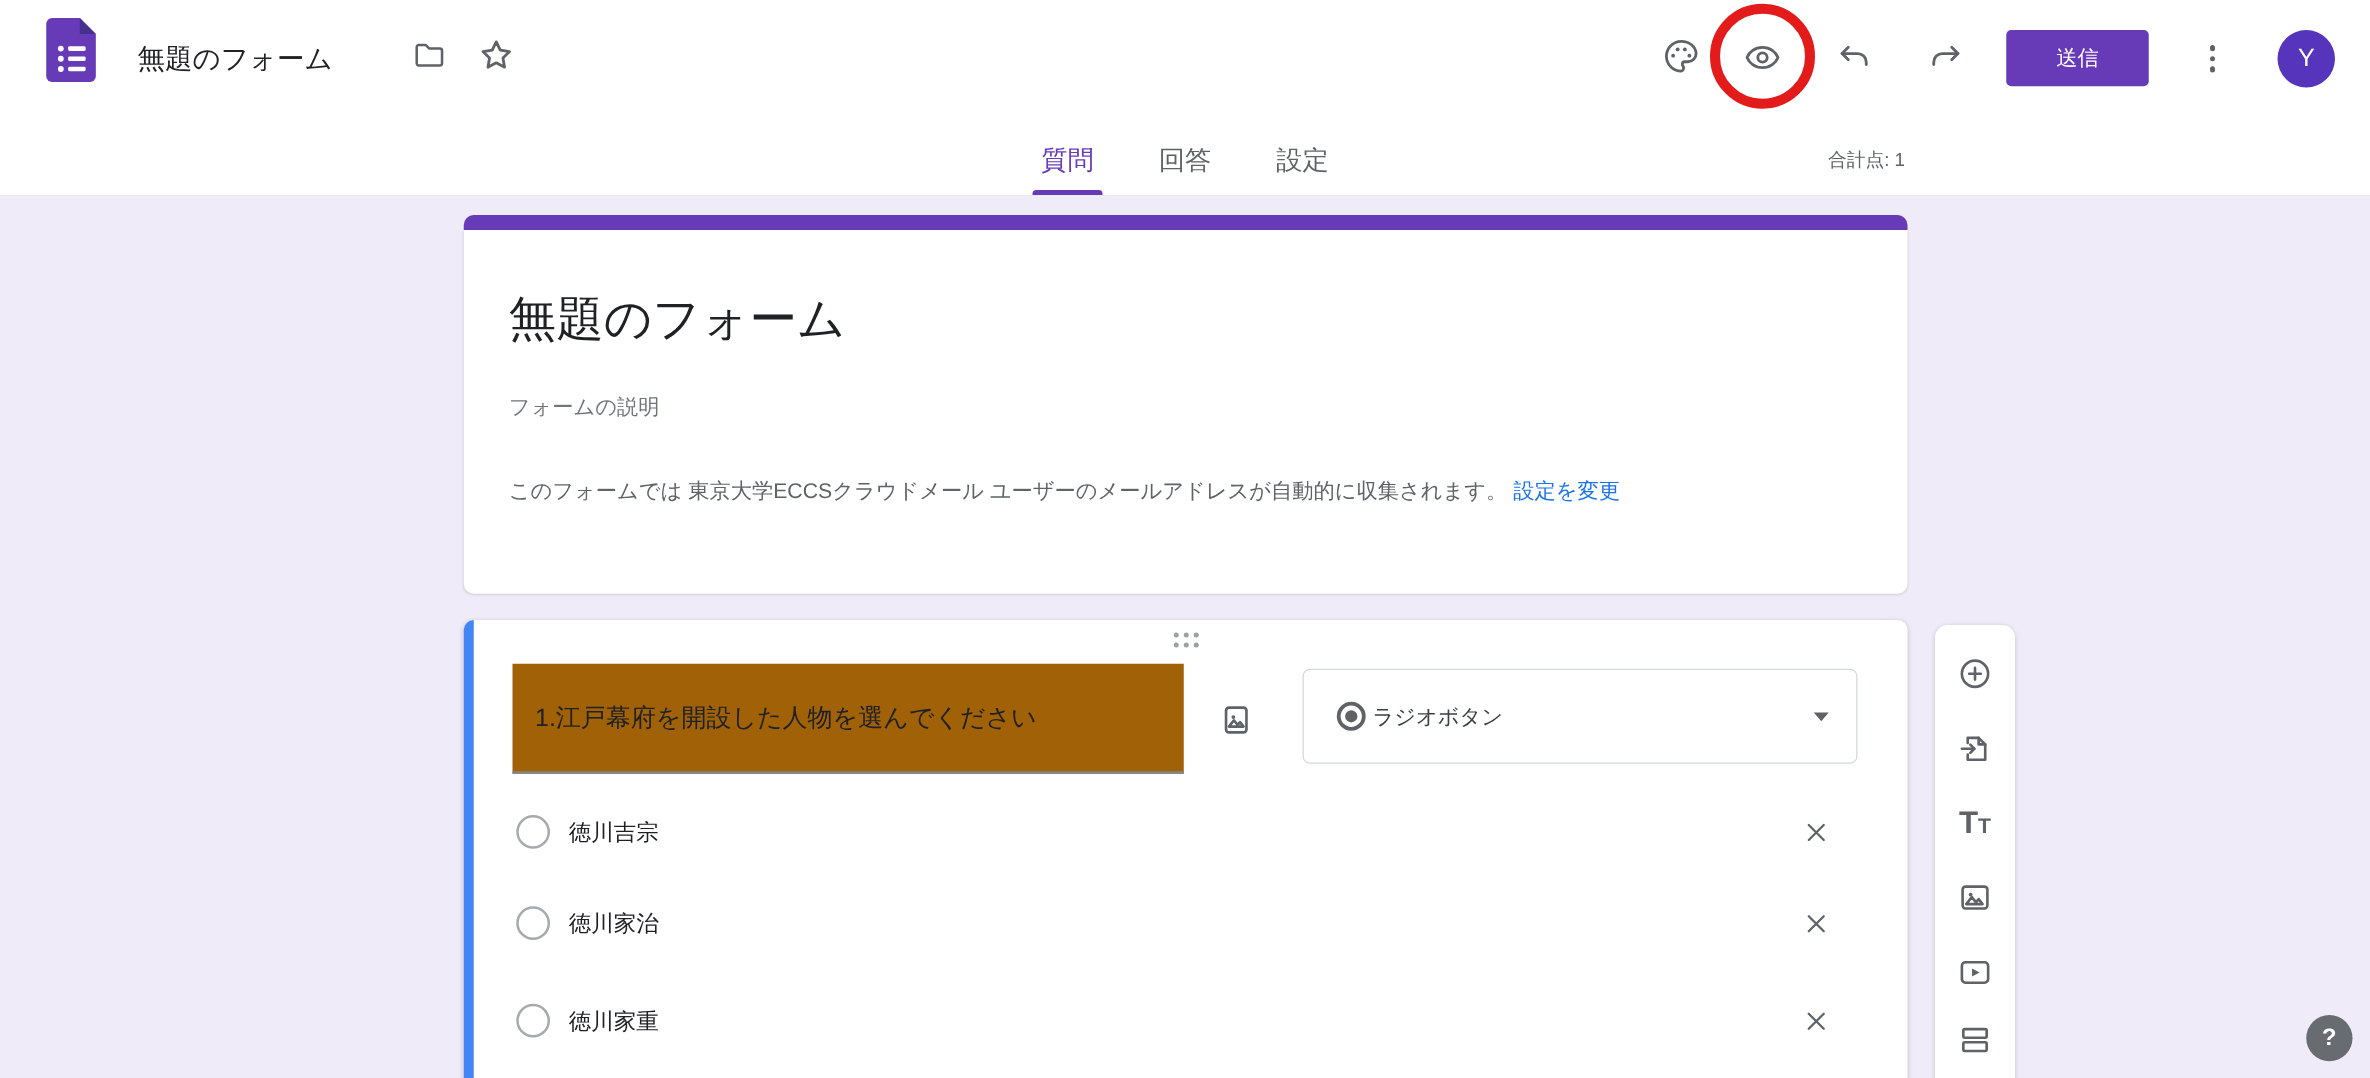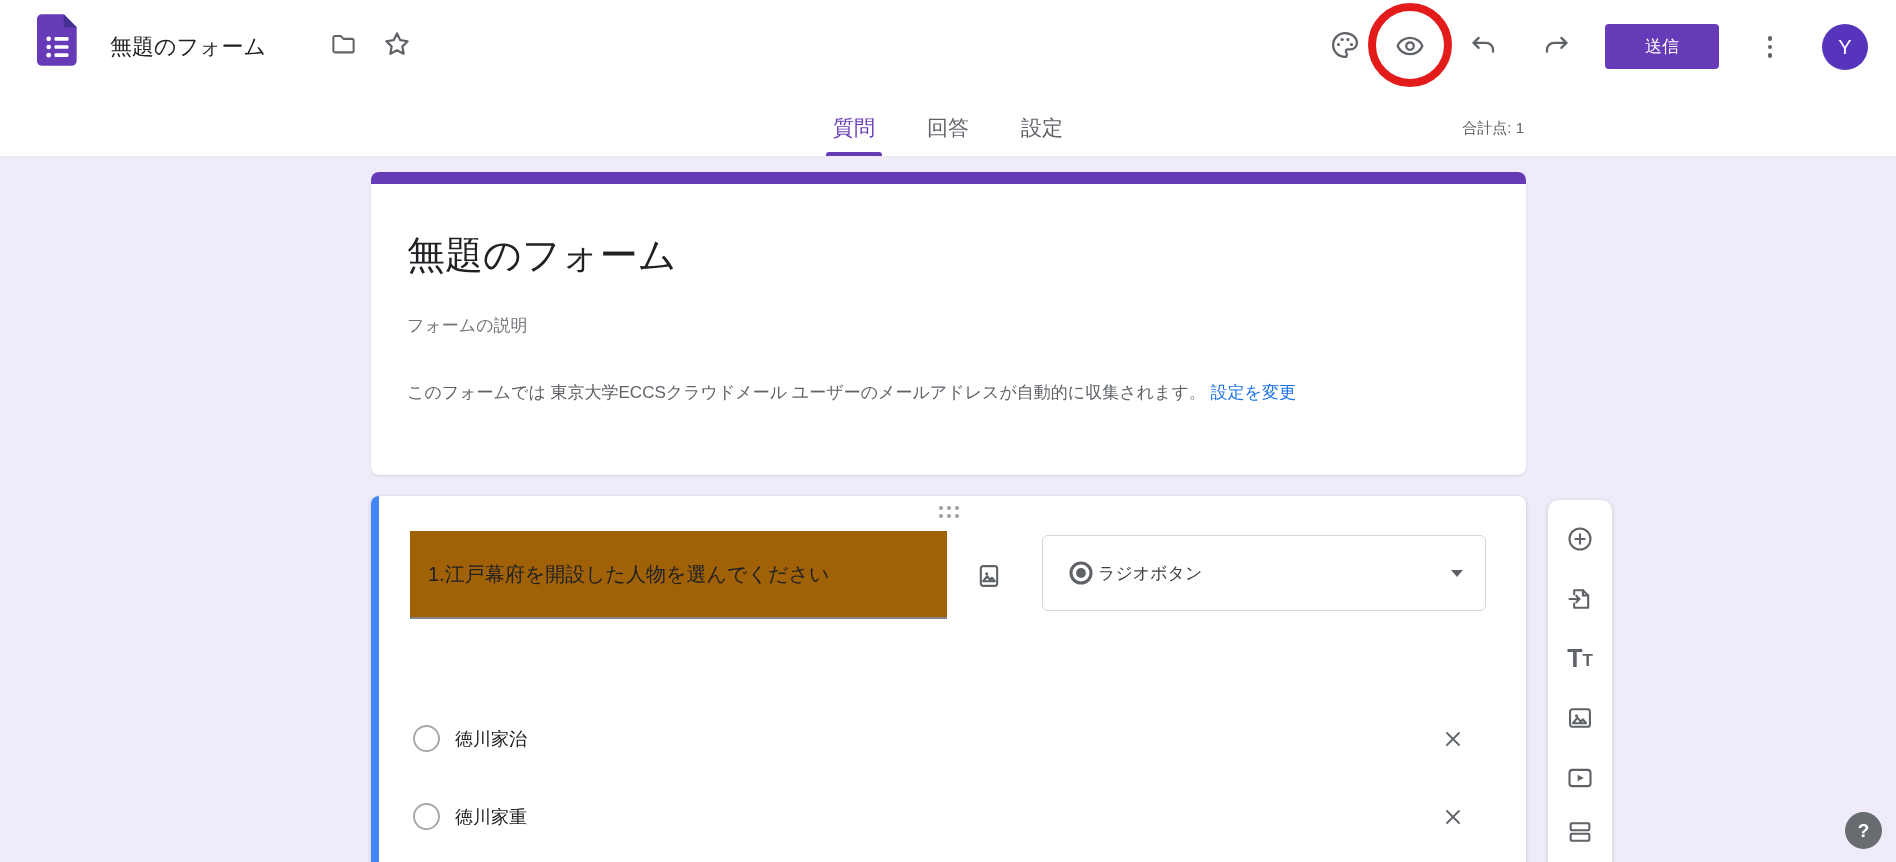--- a/index.html
+++ b/index.html
@@ -227,20 +227,29 @@
 
   <div class="type-select">
     <svg class="radio-glyph" viewBox="0 0 24 24">
       <circle cx="12" cy="12" r="8.6" fill="none" stroke="#5f6368" stroke-width="2.6"></circle>
       <circle cx="12" cy="12" r="4.2" fill="#5f6368"></circle>
     </svg>
     <span class="type-label">ラジオボタン</span>
     <span class="caret"></span>
   </div>
 
+  <div class="opt-row" style="top:142px;">
+    <span class="radio-o"></span>
+    <span class="opt-label">徳川吉宗</span>
+    <span class="opt-close">
+      <svg class="ic" viewBox="0 0 24 24">
+          <path d="M6 6l12 12M18 6L6 18"></path>
+        </svg>
+    </span>
+  </div>
 
   <div class="opt-row" style="top:215px;">
     <span class="radio-o"></span>
     <span class="opt-label">徳川家治</span>
     <span class="opt-close">
       <svg class="ic" viewBox="0 0 24 24">
           <path d="M6 6l12 12M18 6L6 18"></path>
         </svg>
     </span>
   </div>

